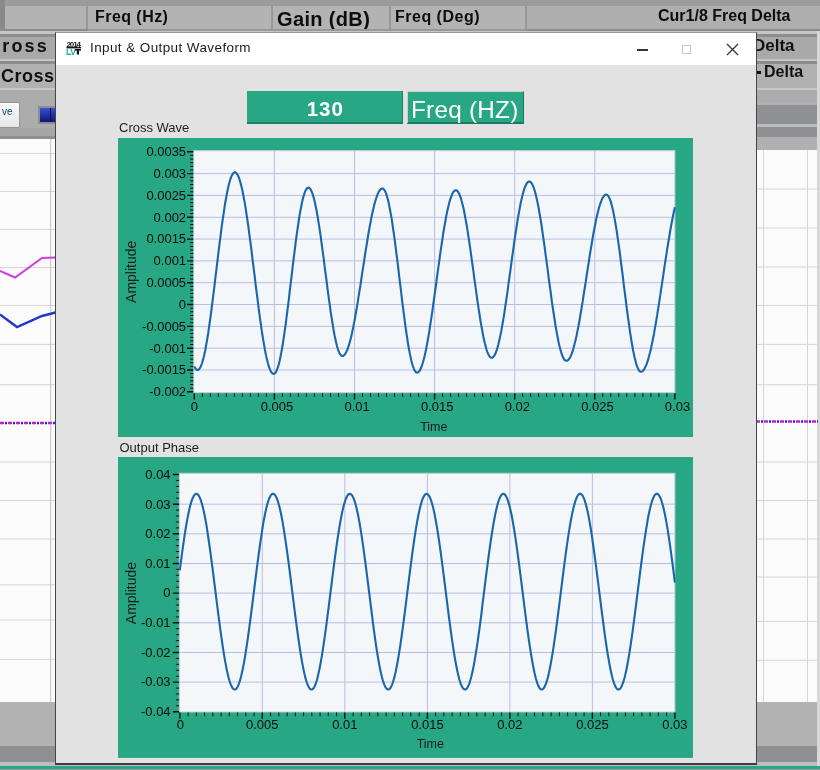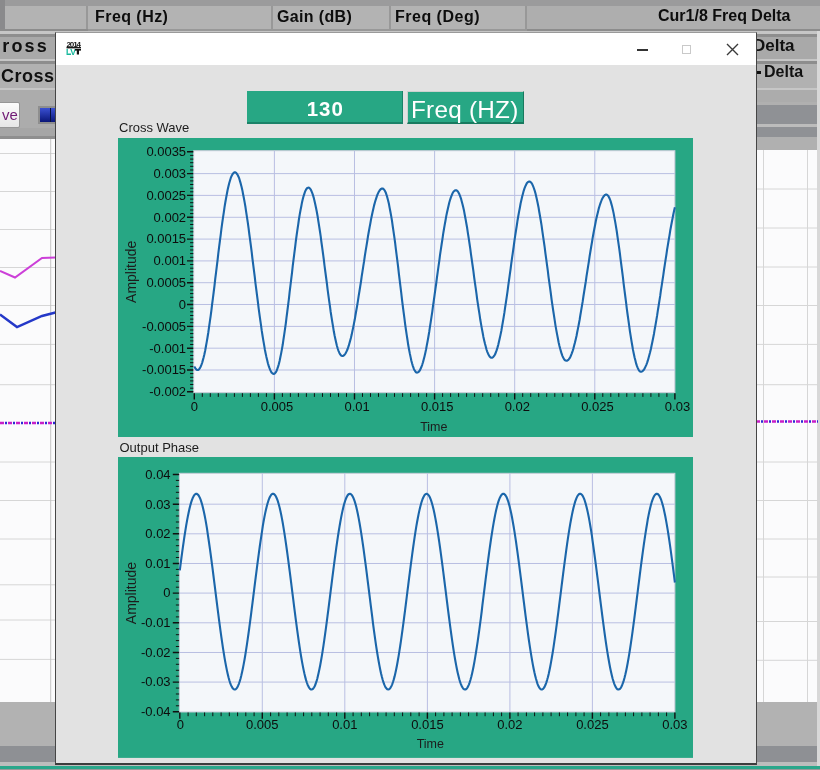--- a/index.html
+++ b/index.html
@@ -13,42 +13,42 @@
 <div class="abs" style="left:0;top:0;width:820px;height:6px;background:#9b9b9c"></div>
 <div class="abs" style="left:0;top:6px;width:820px;height:25px;background:#b3b3b3"></div>
 <div class="abs" style="left:527px;top:6px;width:293px;height:25px;background:#aeaeae"></div>
 <div class="abs" style="left:0;top:0;width:5px;height:31px;background:#8a8a8c"></div>
 <div class="abs" style="left:86px;top:6px;width:2px;height:25px;background:#989898"></div>
 <div class="abs" style="left:271px;top:6px;width:2px;height:25px;background:#989898"></div>
 <div class="abs" style="left:389px;top:6px;width:2px;height:25px;background:#989898"></div>
 <div class="abs" style="left:525px;top:6px;width:2px;height:25px;background:#989898"></div>
 <div class="abs" style="left:0;top:29px;width:820px;height:3px;background:#8c8c8c"></div>
 <div class="abs" style="left:95px;top:8px;font-size:16px;letter-spacing:0.45px;font-weight:bold;color:#0d0d0d">Freq (Hz)</div>
-<div class="abs" style="left:277px;top:8px;font-size:16px;letter-spacing:0.35px;font-weight:bold;color:#0d0d0d">Gain (dB)</div>
+<div class="abs" style="left:277px;top:8px;font-size:20px;letter-spacing:0.35px;font-weight:bold;color:#0d0d0d">Gain (dB)</div>
 <div class="abs" style="left:395px;top:8px;font-size:16px;letter-spacing:0.5px;font-weight:bold;color:#0d0d0d">Freq (Deg)</div>
 <div class="abs" style="left:658px;top:7px;font-size:16px;font-weight:bold;color:#0d0d0d">Cur1/8 Freq Delta</div>
 
 <div class="abs" style="left:88px;top:29.2px;width:439px;height:1.5px;background:#989898"></div>
 <div class="abs" style="left:0;top:30.5px;width:820px;height:3px;background:#c6c6c6"></div>
 <div class="abs" style="left:0;top:33.5px;width:820px;height:3px;background:#8e8e8e"></div>
 <div class="abs" style="left:0;top:36.5px;width:820px;height:22.5px;background:#a9a9a9"></div>
 <div class="abs" style="left:0;top:59px;width:820px;height:2px;background:#c6c6c6"></div>
 <div class="abs" style="left:0;top:61px;width:820px;height:3px;background:#8d8d8d"></div>
 <div class="abs" style="left:0;top:64px;width:820px;height:24px;background:#b1b1b1"></div>
 <div class="abs" style="left:0;top:88px;width:820px;height:2px;background:#c6c6c6"></div>
 <div class="abs" style="left:0;top:90px;width:820px;height:12px;background:#acacac"></div>
 <div class="abs" style="left:-13px;top:37.2px;font-size:18px;letter-spacing:2.2px;font-weight:bold;color:#111;line-height:1">Cross</div>
 <div class="abs" style="left:1px;top:67.1px;font-size:18px;letter-spacing:0.5px;font-weight:bold;color:#111;line-height:1">Cross</div>
 <div class="abs" style="left:753px;top:37.4px;font-size:17px;font-weight:bold;color:#111;line-height:1">Delta</div>
 <div class="abs" style="left:756.5px;top:71.2px;width:4.5px;height:3px;background:#111"></div>
 <div class="abs" style="left:764px;top:64.4px;font-size:16px;font-weight:bold;color:#111;line-height:1">Delta</div>
 
 <div class="abs" style="left:0;top:102px;width:56px;height:26px;background:#acacac"></div>
 <div class="abs" style="left:-14px;top:102px;width:34px;height:26px;background:linear-gradient(180deg,#fbfbfb,#e6e6e6);border:1px solid #969696;border-radius:2px"></div>
-<div class="abs" style="left:2px;top:106px;font-size:15px;color:#701a75">ve</div>
+<div class="abs" style="left:2px;top:106px;font-size:10px;color:#0c4a6e">ve</div>
 <div class="abs" style="left:38px;top:105.5px;width:20px;height:18.5px;border:2px solid #8e8e8e;background:linear-gradient(180deg,#3a50d2,#0a1678)"></div>
 <div class="abs" style="left:50px;top:107.5px;width:1px;height:14.5px;background:#06103e"></div>
 <div class="abs" style="left:0;top:128px;width:56px;height:8px;background:#a6a6a6"></div>
 <div class="abs" style="left:0;top:136px;width:56px;height:3px;background:#8f8f8f"></div>
 
 <div class="abs" style="left:0;top:139px;width:56px;height:563px;background:#fbfbfc"></div>
 
 <div class="abs" style="left:756px;top:102px;width:64px;height:3px;background:#b0b0b0"></div>
 <div class="abs" style="left:756px;top:105px;width:64px;height:19px;background:#8f9195"></div>
 <div class="abs" style="left:756px;top:124px;width:64px;height:3px;background:#bcbcbc"></div>
@@ -81,20 +81,21 @@
 <div class="abs" style="left:56px;top:33px;width:700px;height:32px;background:#ffffff"></div>
 <div class="abs" style="left:55px;top:32px;width:702px;height:733px">
   <svg width="17" height="17" viewBox="0 0 17 17" style="position:absolute;left:11px;top:8px">
 <text x="0.5" y="6.5" font-size="8" font-weight="bold" fill="#141414" textLength="14.5">2014</text>
 <rect x="0.5" y="7" width="14.5" height="1.4" fill="#1a1a1a"></rect>
 <text x="0" y="15" font-size="8.5" font-weight="bold" fill="#14b79b" textLength="10">LV</text>
 <rect x="9" y="9" width="6" height="1.6" fill="#111"></rect>
 <rect x="10.8" y="9" width="2.2" height="5.5" fill="#111"></rect>
 <rect x="2" y="13.5" width="3" height="1.4" fill="#14b79b"></rect>
 </svg>
+  <div class="abs" style="left:35px;top:5.8px;font-size:13.5px;letter-spacing:0.4px;color:#1a1a1a;line-height:1.5">Input &amp; Output Waveform</div>
   <div class="abs" style="left:582px;top:16.5px;width:11px;height:2px;background:#333"></div>
   <div class="abs" style="left:626.5px;top:12.5px;width:9.5px;height:9px;border:1.2px solid #c9c9c9"></div>
   <svg class="abs" style="left:671px;top:10.5px" width="13" height="13" viewBox="0 0 13 13">
       <path d="M1,1 L12,12 M12,1 L1,12" stroke="#3a3a3a" stroke-width="1.4"></path>
     </svg>
 </div>
 
 <div class="abs" style="left:247.2px;top:91px;width:156.3px;height:32.6px;background:#27a784;border-bottom:2px solid #1b8268;border-right:1px solid #1b8268"></div>
 <div class="abs" style="left:247.2px;top:97px;width:156.3px;text-align:center;font-size:20.5px;letter-spacing:1px;font-weight:bold;color:#fff">130</div>
 

